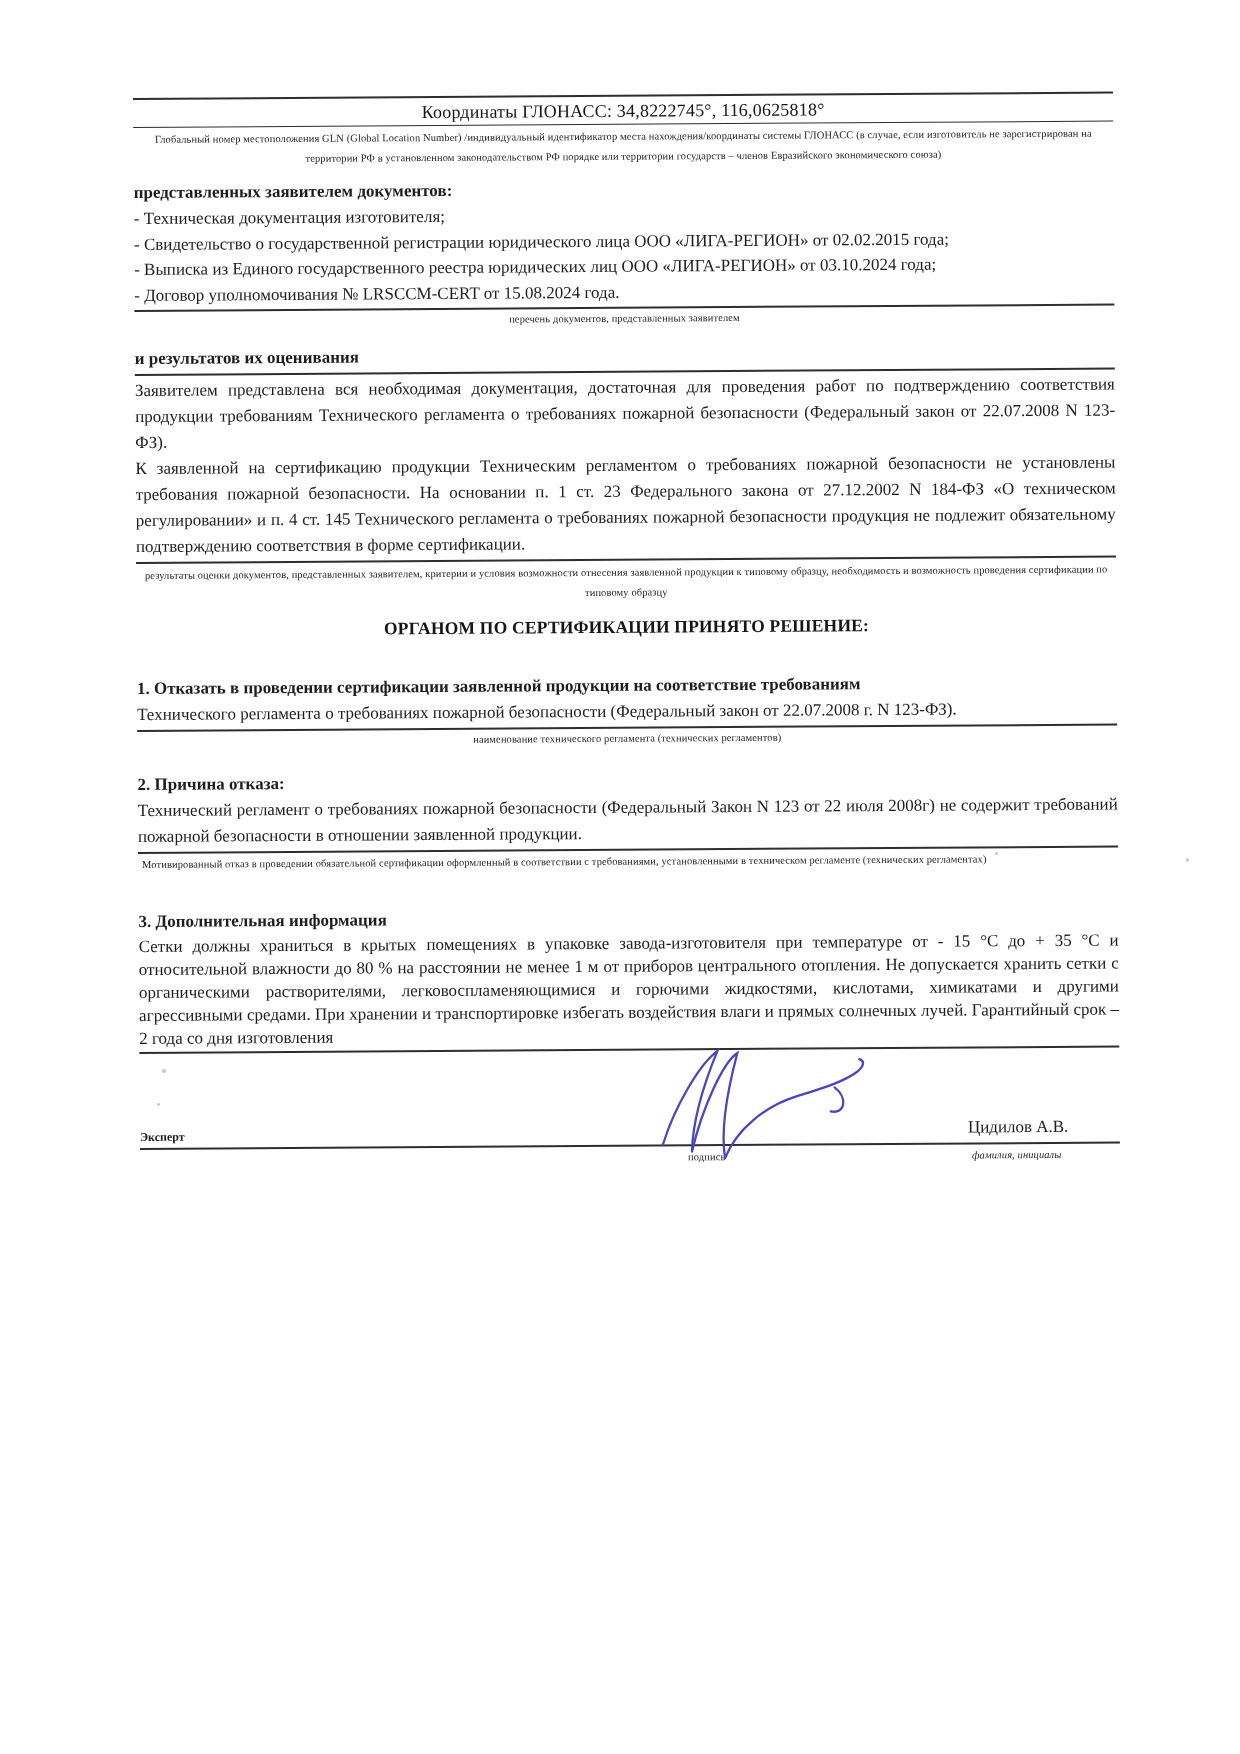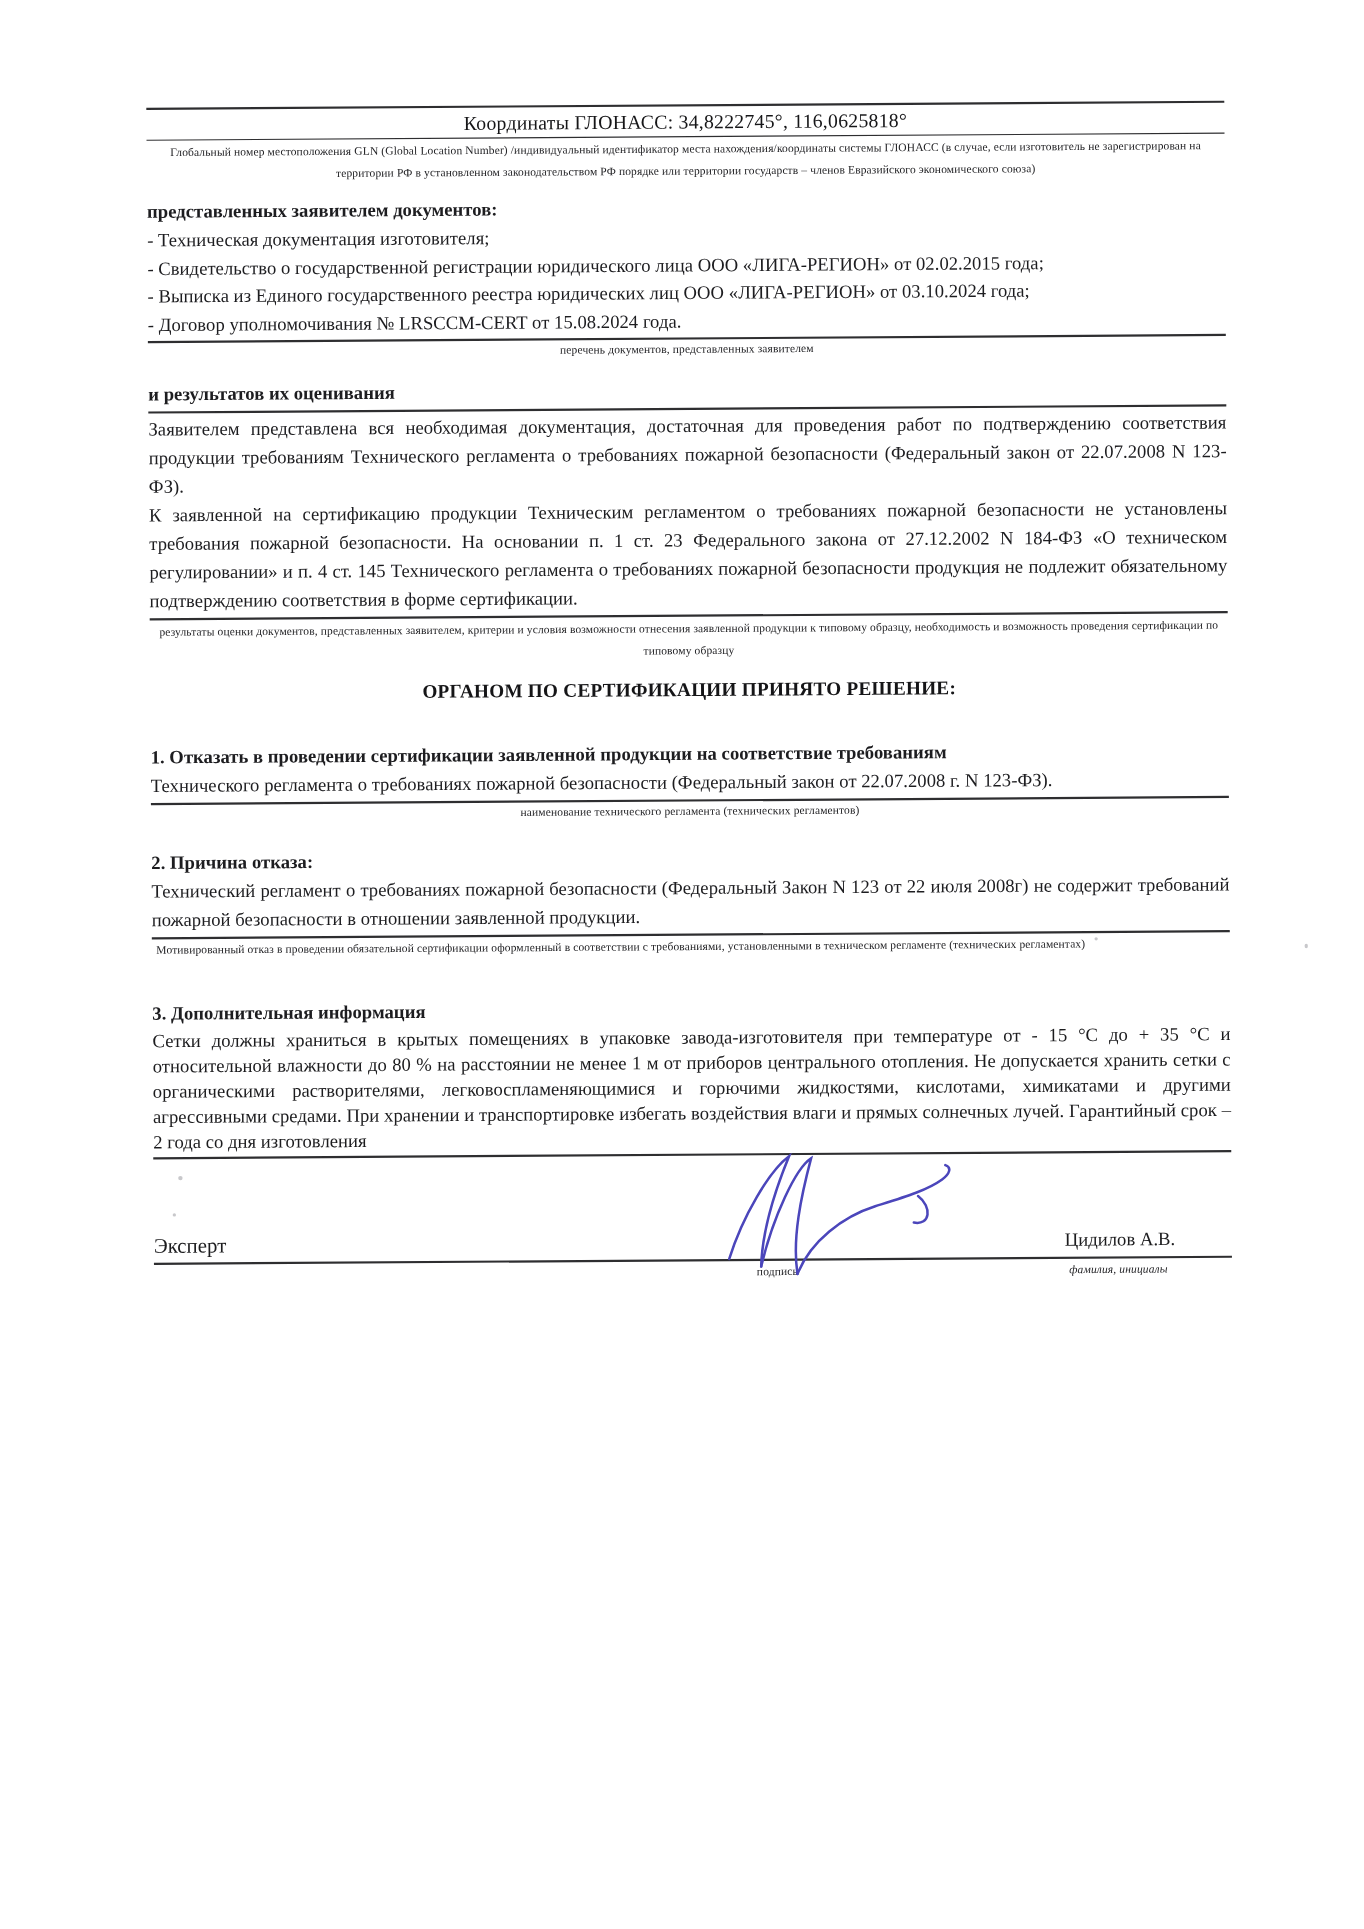--- a/index.html
+++ b/index.html
@@ -24,21 +24,21 @@
   .body-text{font-size:17px;line-height:26px;color:#1d1d20;}
   .justify{text-align:justify;text-align-last:left;}
   .bold{font-weight:bold;}
   .docs-list{font-size:17px;line-height:25.5px;color:#1d1d20;}
   .underlined{border-bottom:2px solid #2e2e30;padding-bottom:2px;}
   .decision-heading{
     text-align:center;font-weight:bold;font-size:17.5px;line-height:24px;
     margin-top:12px;color:#151517;letter-spacing:.2px;
   }
   .sig-row{position:relative;height:60px;border-bottom:2px solid #2e2e30;}
-  .expert-label{position:absolute;left:0;bottom:3px;font-weight:normal;font-size:19px;}
+  .expert-label{position:absolute;left:0;bottom:3px;font-weight:bold;font-size:12px;}
   .expert-name{position:absolute;left:828px;bottom:5px;font-size:17px;text-align:center;}
   .sig-captions{position:relative;height:22px;}
   .sig-caption-sign{position:absolute;left:548px;top:1px;}
   .sig-caption-name{position:absolute;left:832px;top:1px;font-style:italic;}
   .signature-wrap{position:absolute;left:505px;bottom:-16px;width:230px;height:112px;z-index:3;}
   .speck{position:absolute;border-radius:50%;background:#9a9aa0;opacity:.55;}
   .mt2{margin-top:2px;} .mt10{margin-top:10px;}
   .mt14{margin-top:14px;} .mt20{margin-top:20px;} .mt34{margin-top:34px;}
   .item3-text{font-size:17px;line-height:23px;}
   .item2-caption{margin-left:4px;margin-top:1px;}

